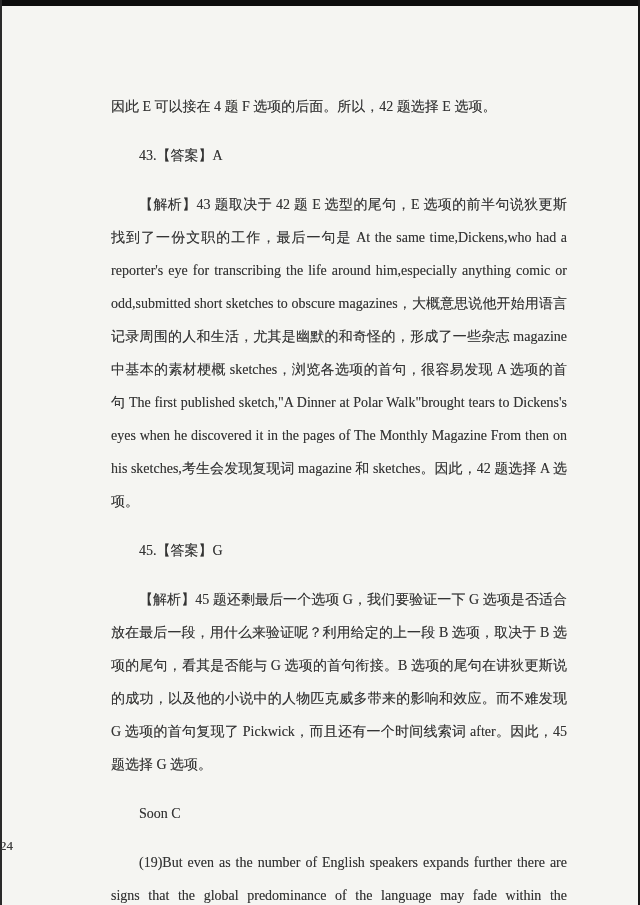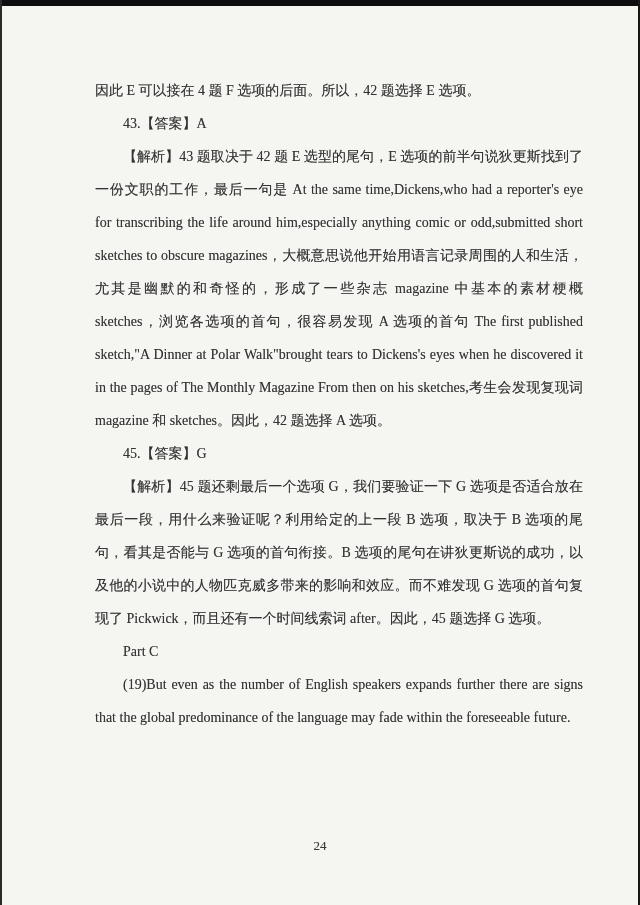--- a/index.html
+++ b/index.html
@@ -30,48 +30,47 @@
   .content {
     position: absolute;
     left: 95px; top: 74px; width: 488px;
     color: #343434;
     font-size: 14px;
     line-height: 33px;
     text-align: justify;
     text-shadow: 0 0 0.6px rgba(40,40,40,0.45);
   }
   .content p.para {
-    margin: 0; padding: 0;
+    margin: 16px; padding: 0;
   }
   .content p.indent { text-indent: 2em; }
   .content span.bold { font-weight: normal; }
   .footer {
     position: absolute; top: 836px; left: 0; width: 640px;
-    text-align: center;
     color: #3a3a3a;
     font-size: 13px;
     line-height: 20px;
     text-shadow: 0 0 0.6px rgba(40,40,40,0.45);
   }
 </style>
 </head>
 <body>
 
 <div class="page">
   <div class="edge-top"></div>
   <div class="edge-left"></div>
   <div class="edge-right"></div>
 
   <div class="content">
       <p class="para"><span class="">因此 E 可以接在 4 题 F 选项的后面。所以，42 题选择 E 选项。</span></p>
       <p class="para indent"><span class="">43.</span><span class="bold">【答案】</span><span class="">A</span></p>
       <p class="para indent"><span class="bold">【解析】</span><span class="">43 题取决于 42 题 E 选型的尾句，E 选项的前半句说狄更斯找到了一份文职的工作，最后一句是 At the same time,Dickens,who had a reporter's eye for transcribing the life around him,especially anything comic or odd,submitted short sketches to obscure magazines，大概意思说他开始用语言记录周围的人和生活，尤其是幽默的和奇怪的，形成了一些杂志 magazine 中基本的素材梗概 sketches，浏览各选项的首句，很容易发现 A 选项的首句 The first published sketch,"A Dinner at Polar Walk"brought tears to Dickens's eyes when he discovered it in the pages of The Monthly Magazine From then on his sketches,考生会发现复现词 magazine 和 sketches。因此，42 题选择 A 选项。</span></p>
       <p class="para indent"><span class="">45.</span><span class="bold">【答案】</span><span class="">G</span></p>
       <p class="para indent"><span class="bold">【解析】</span><span class="">45 题还剩最后一个选项 G，我们要验证一下 G 选项是否适合放在最后一段，用什么来验证呢？利用给定的上一段 B 选项，取决于 B 选项的尾句，看其是否能与 G 选项的首句衔接。B 选项的尾句在讲狄更斯说的成功，以及他的小说中的人物匹克威多带来的影响和效应。而不难发现 G 选项的首句复现了 Pickwick，而且还有一个时间线索词 after。因此，45 题选择 G 选项。</span></p>
-      <p class="para indent"><span class="bold">Part C</span></p>
+      <p class="para indent"><span class="bold">Soon C</span></p>
       <p class="para indent"><span class="">(19)But even as the number of English speakers expands further there are signs that the global predominance of the language may fade within the foreseeable future.</span></p>
       <p class="para indent"></p>
     </div>
 
   <div class="footer">
     <span>24</span>
   </div>
 </div>
 
 </body></html>

